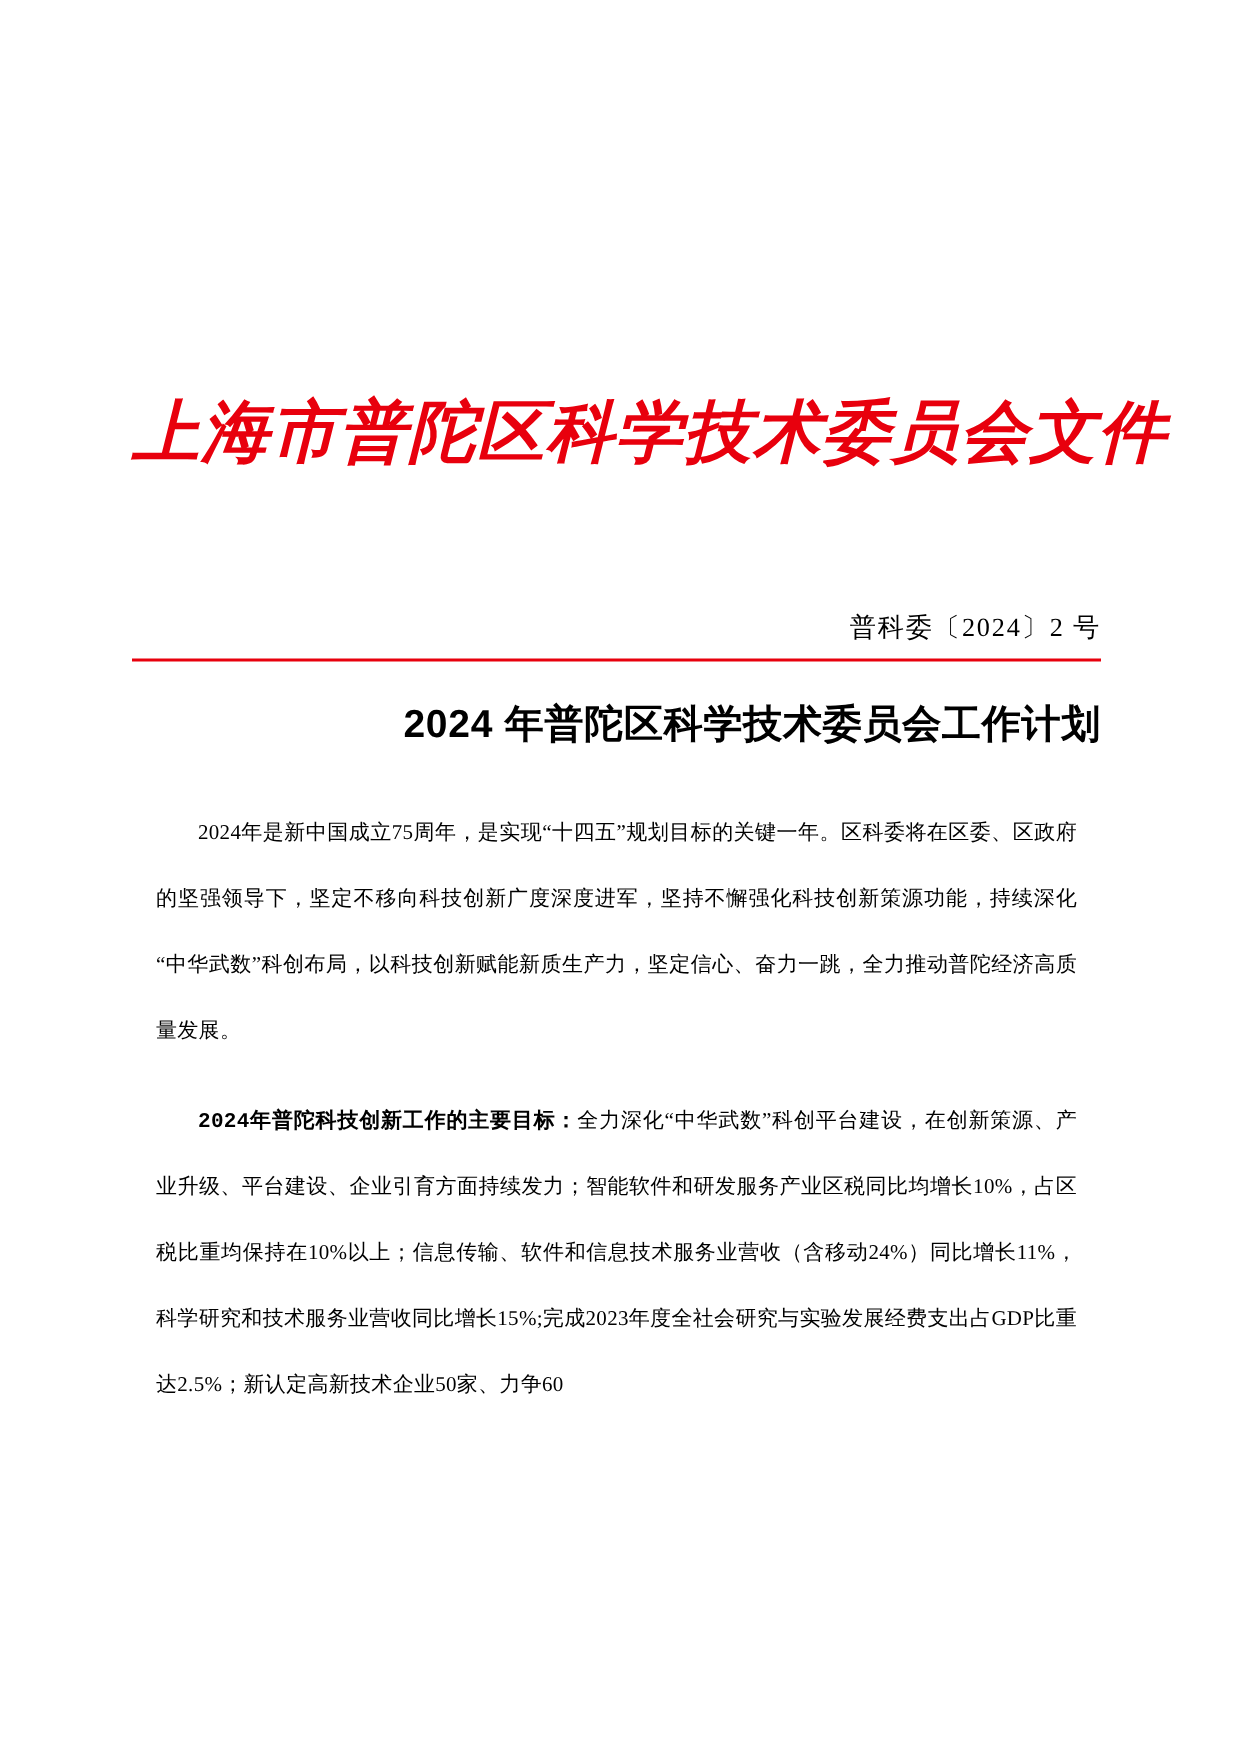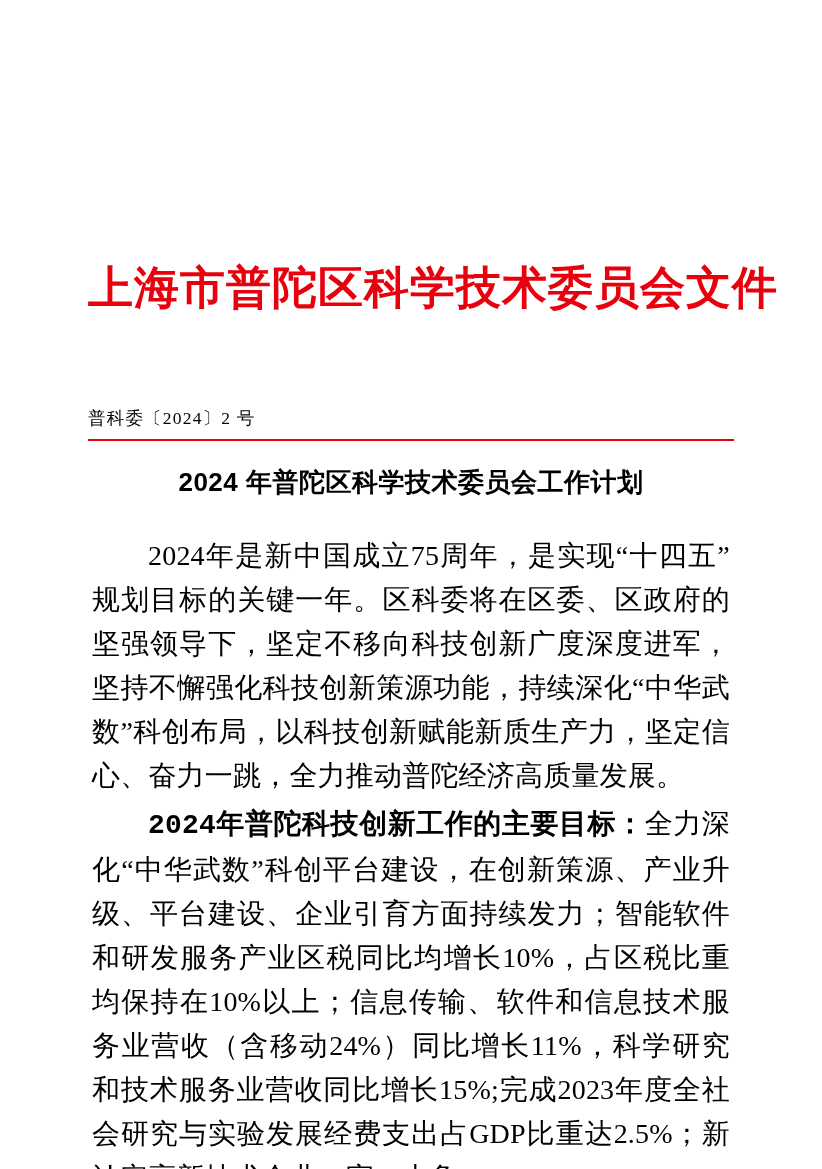--- a/index.html
+++ b/index.html
@@ -20,69 +20,70 @@
     width: 822px;
     height: 1169px;
     box-sizing: border-box;
     padding: 0 88px;
   }
 
   
   .doc-header {
     margin-top: 262px;
     text-align: center;
+    font-style: italic;
   }
   .doc-header .title {
     color: #e8000d;
     font-family: "Liberation Sans", "DejaVu Sans", sans-serif;
     font-weight: bold;
     font-size: 45px;
     letter-spacing: 1px;
     line-height: 1.15;
     white-space: nowrap;
   }
 
   
   .doc-number {
     margin-top: 92px;
-    text-align: left;
+    text-align: right;
     font-size: 17.5px;
     letter-spacing: 1.2px;
     font-family: "Liberation Serif", "DejaVu Serif", serif;
   }
 
   
   .red-rule {
     margin-top: 9px;
     height: 2.5px;
     background: #e8000d;
     width: 100%;
   }
 
   
   .doc-title {
     margin-top: 24px;
-    text-align: center;
+    text-align: right;
     font-family: "Liberation Sans", "DejaVu Sans", sans-serif;
     font-weight: bold;
     font-size: 26px;
     letter-spacing: 0.5px;
   }
 
   
   .body-text {
     margin-top: 34px;
   }
   .para {
-    font-size: 28px;
+    font-size: 14px;
     line-height: 44px;
     text-align: justify;
     text-justify: inter-ideograph;
     text-indent: 2em;
-    margin: 4px;
+    margin: 16px;
     letter-spacing: 0.2px;
   }
   .para + .para {
     margin-top: 0;
   }
   .bold-lead {
     font-family: Liberation Mono, monospace;
     font-weight: bold;
   }
 </style>

